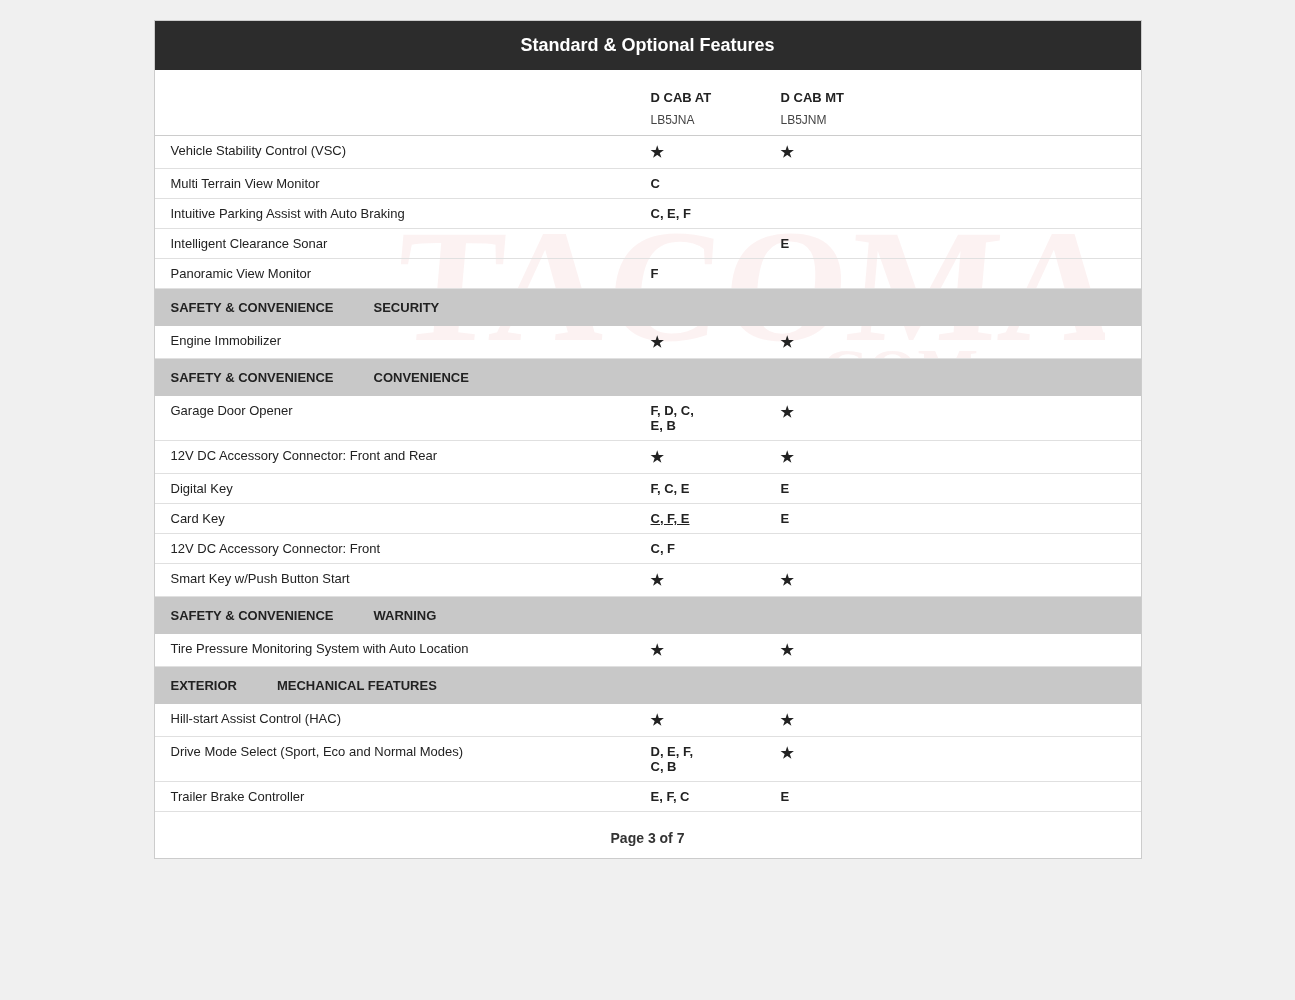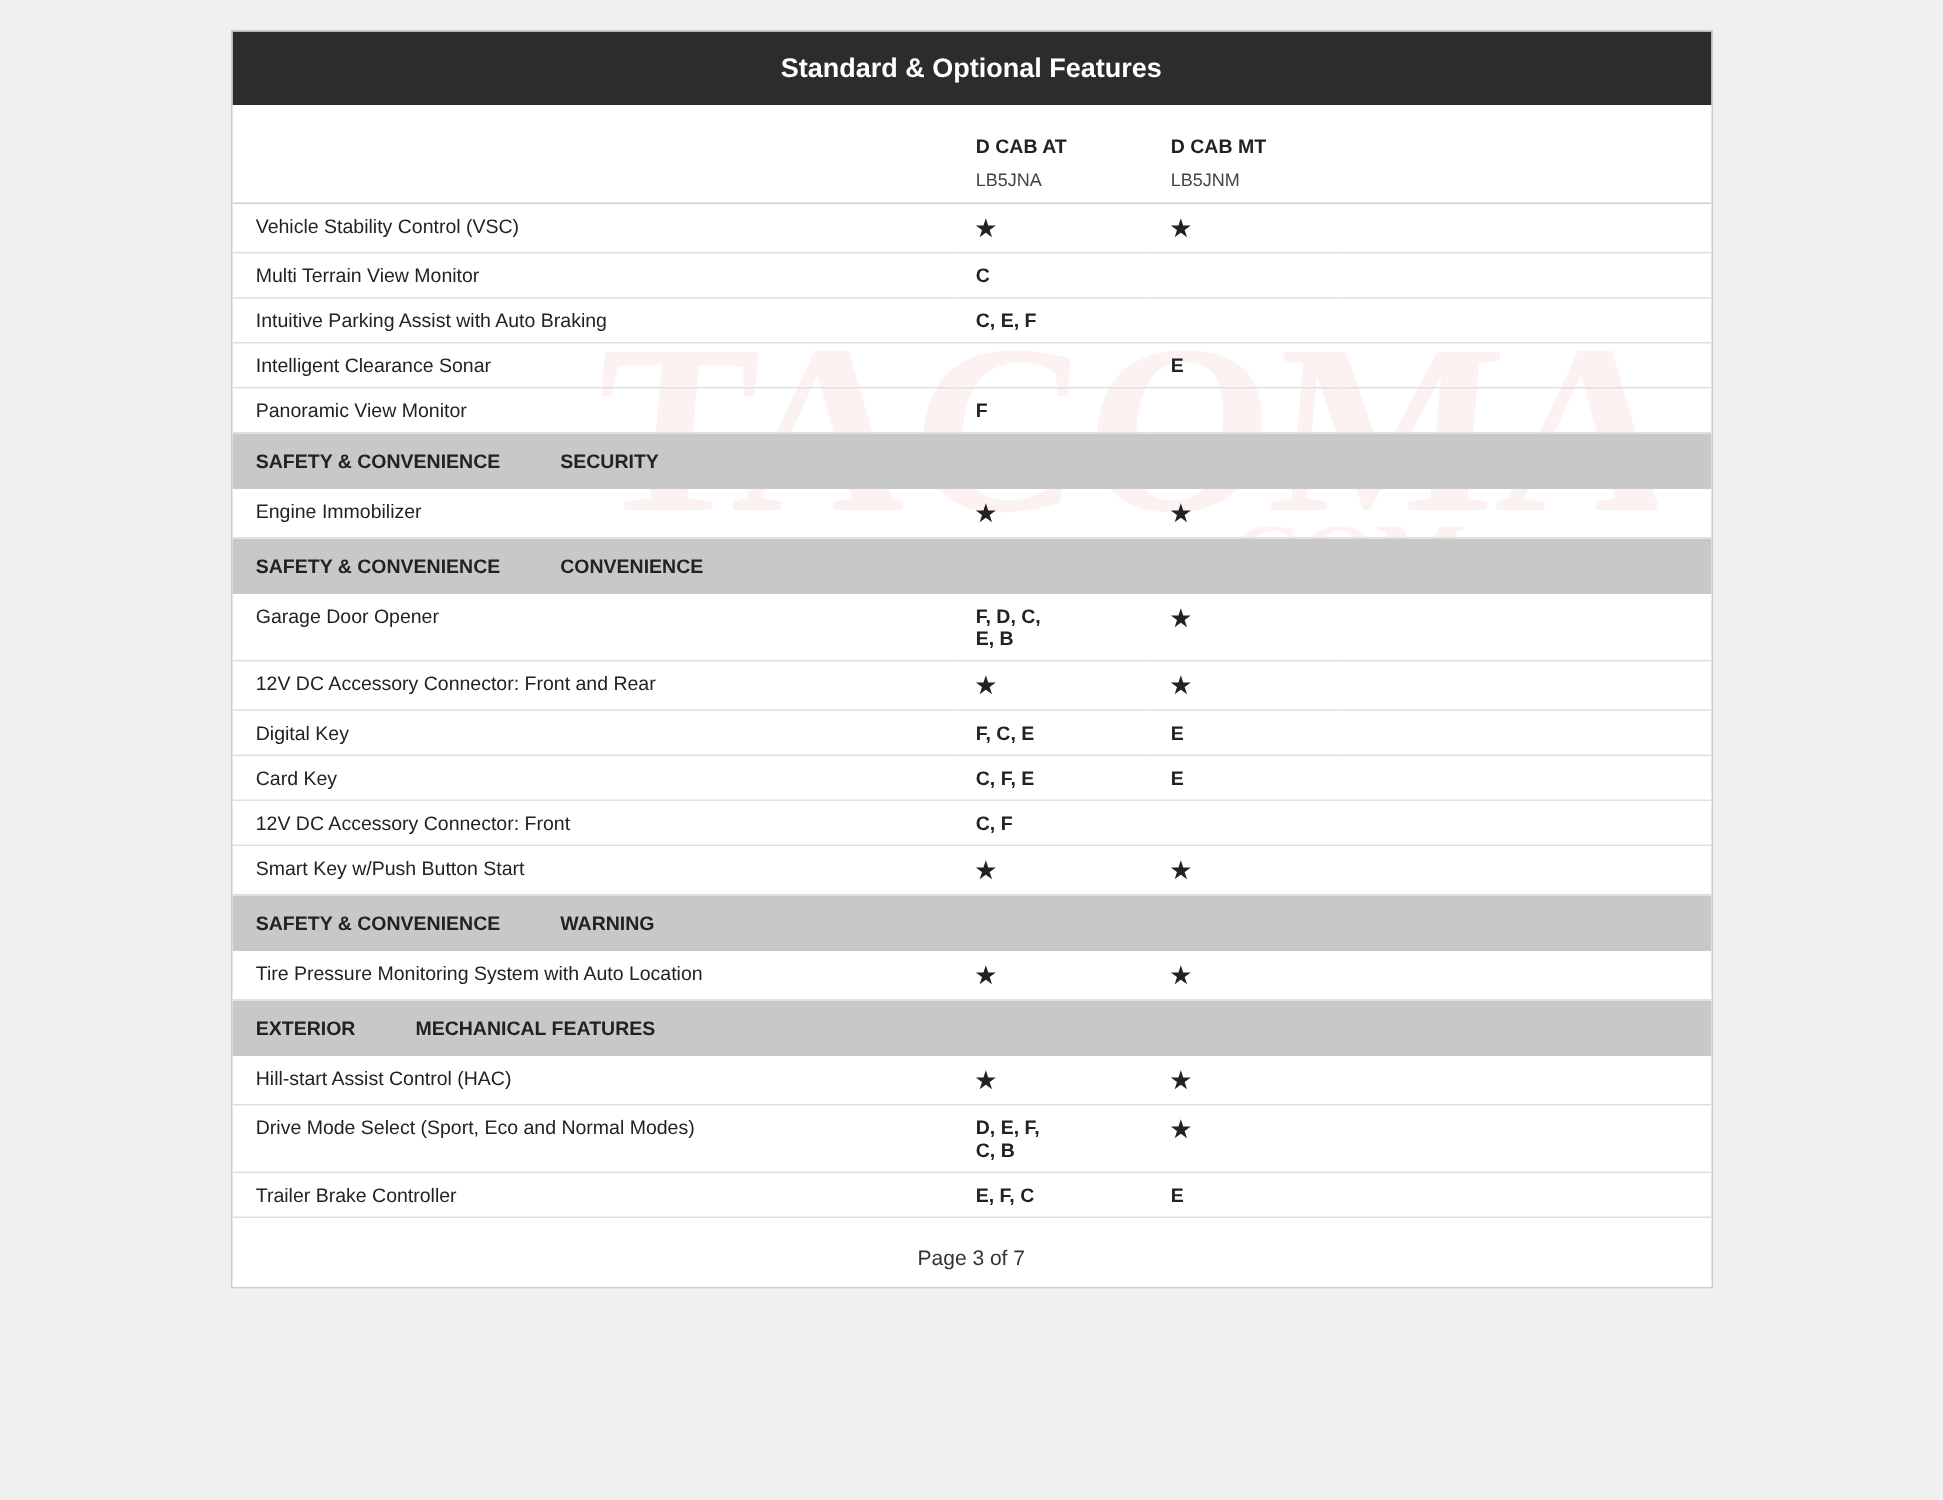--- a/index.html
+++ b/index.html
@@ -92,20 +92,21 @@
       font-size: 13px;
     }
     .cell-star {
       font-size: 15px;
     }
     .page-footer {
       text-align: center;
       padding: 18px 0 12px 0;
       font-size: 14px;
       color: #333;
+      font-weight: bold;
     }
     thead tr.header-row th.col-dcabat,
     thead tr.header-row th.col-dcabmt {
       font-weight: bold;
       font-size: 13px;
       color: #222;
     }
     thead tr.subheader-row th {
       color: #444;
       font-size: 12px;
@@ -198,21 +199,21 @@
             <td></td>
           </tr>
           <tr>
             <td>Digital Key</td>
             <td class="cell-val" style="white-space: pre-line;">F, C, E</td>
             <td class="cell-val" style="white-space: pre-line;">E</td>
             <td></td>
           </tr>
           <tr>
             <td>Card Key</td>
-            <td class="cell-val" style="white-space: pre-line;">C, F, E</td>
+            <td class="cell-val" style="white-space: pre-line; text-decoration: underline;">C, F, E</td>
             <td class="cell-val" style="white-space: pre-line;">E</td>
             <td></td>
           </tr>
           <tr>
             <td>12V DC Accessory Connector: Front</td>
             <td class="cell-val" style="white-space: pre-line;">C, F</td>
             <td class="cell-val" style="white-space: pre-line;"></td>
             <td></td>
           </tr>
           <tr>

